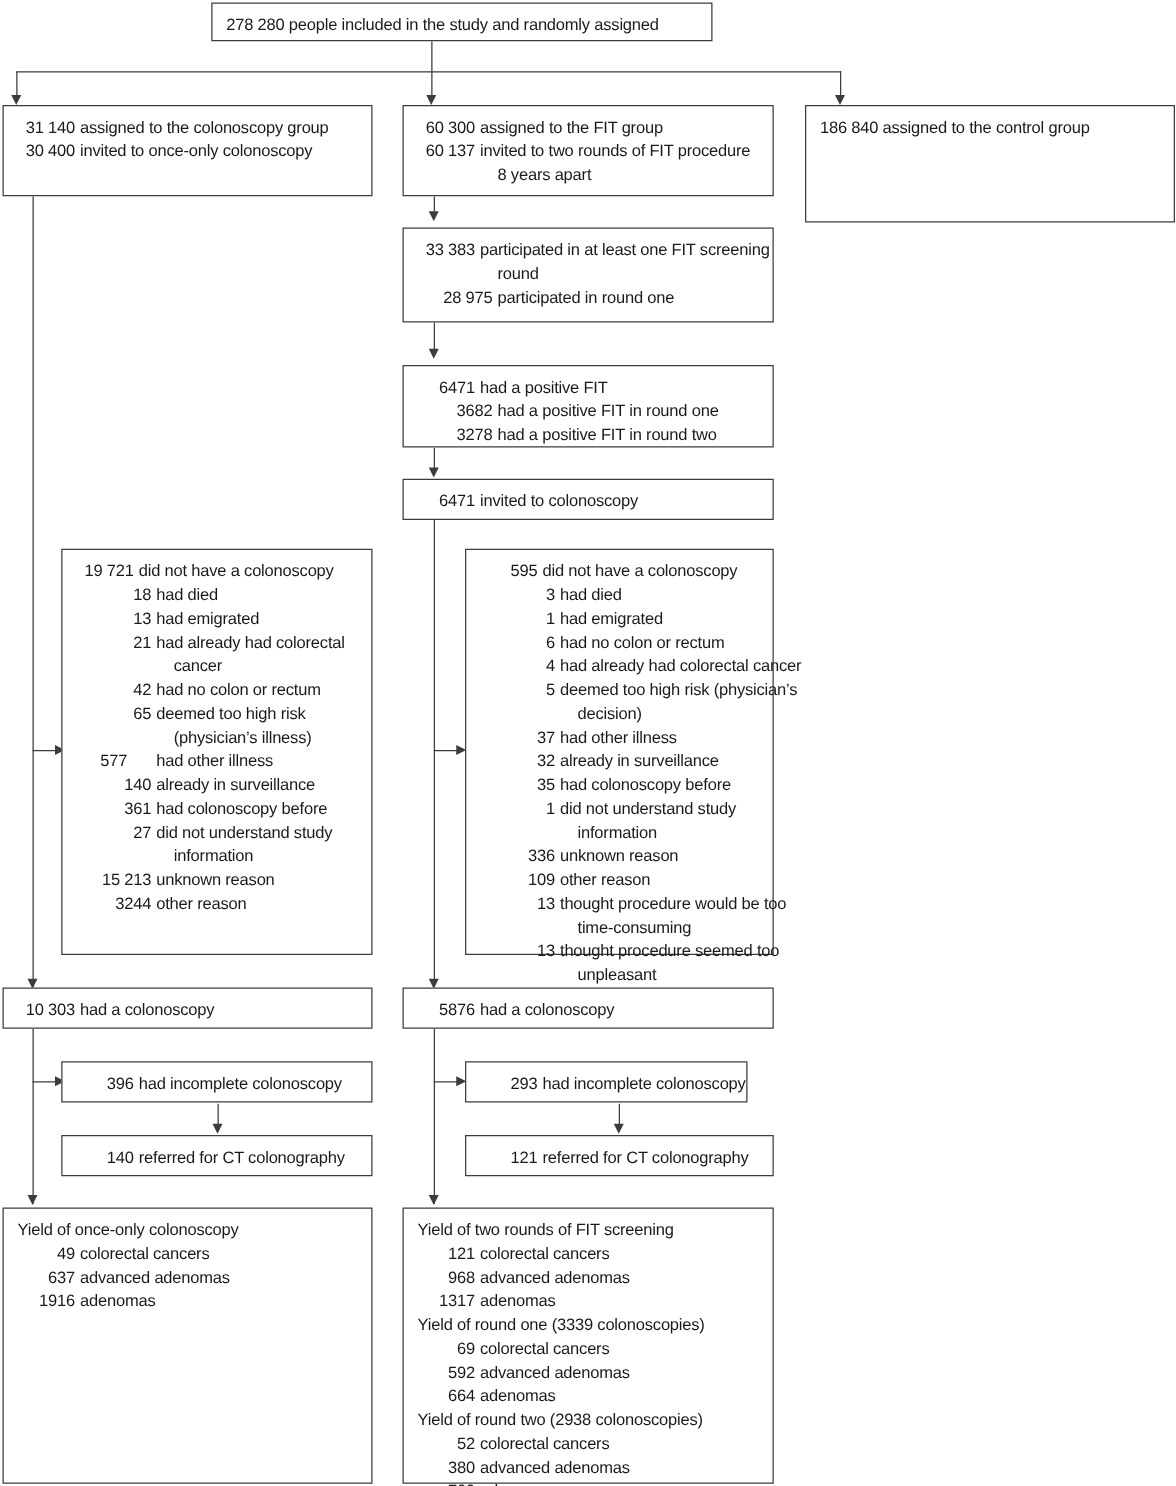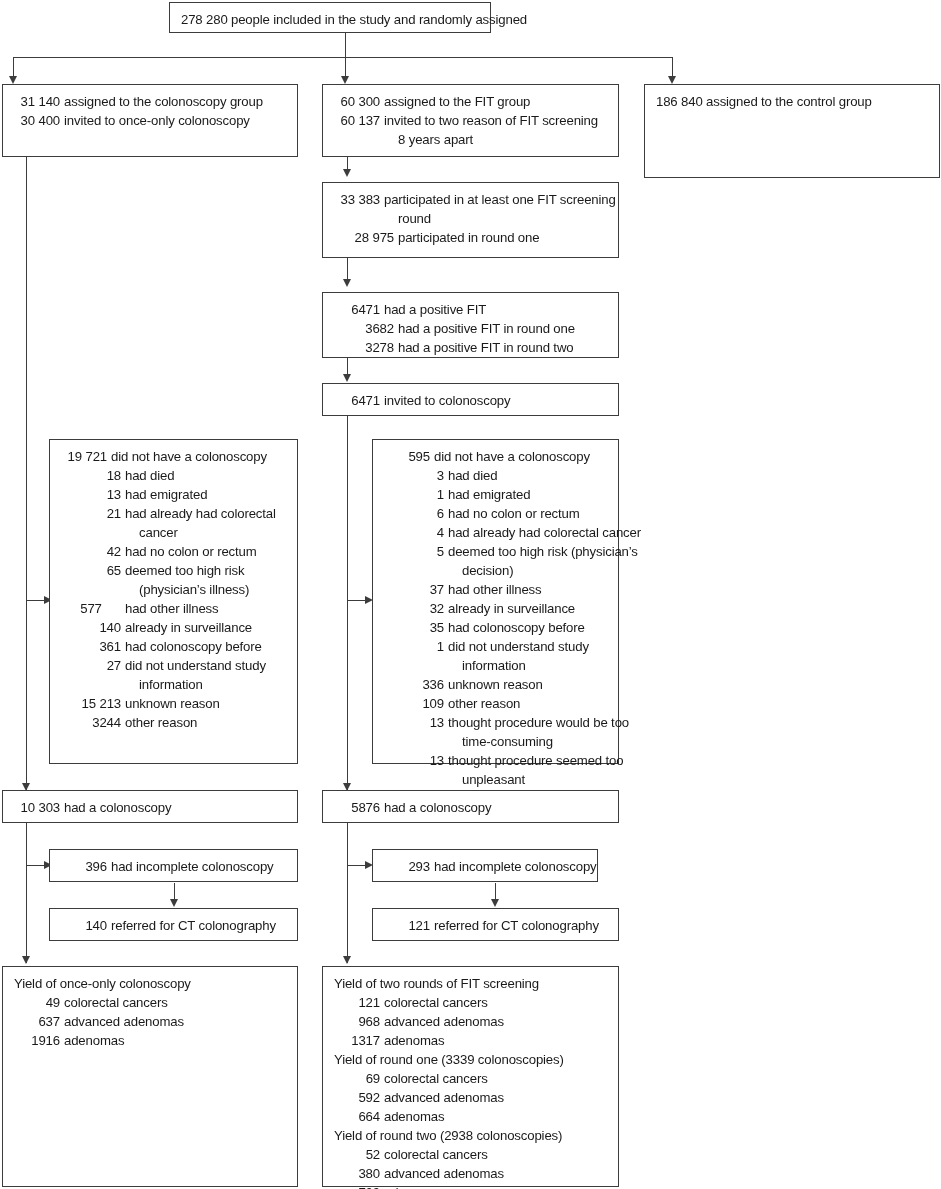--- a/index.html
+++ b/index.html
@@ -103,21 +103,21 @@
   <div class="vline" style="left:174px; top:883px; height:17px;"></div>
   <div class="arrow-d" style="left:170px; top:899px;"></div>
 
   <div class="vline" style="left:347px; top:823px; height:140px;"></div>
   <div class="arrow-d" style="left:343px; top:956px;"></div>
   <div class="hline" style="left:347px; top:865px; width:19px;"></div>
   <div class="arrow-r" style="left:365px; top:861px;"></div>
   <div class="vline" style="left:495px; top:883px; height:17px;"></div>
   <div class="arrow-d" style="left:491px; top:899px;"></div>
 
-  <div class="box g0" style="left:169px; top:2px; width:322px; height:31px;">
+  <div class="box g0" style="left:169px; top:2px; width:401px; height:31px;">
       <div class="row">
         <span class="num" style="width: 46px;">278 280</span>
         <span class="lbl">people included in the study and randomly assigned</span>
       </div>
     </div>
 
   <div class="box g0" style="left:2px; top:84px; width:296px; height:73px;">
       <div class="row">
         <span class="num" style="width: 46px;">31 140</span>
         <span class="lbl">assigned to the colonoscopy group</span>
@@ -128,21 +128,21 @@
       </div>
     </div>
 
   <div class="box g0" style="left:322px; top:84px; width:297px; height:73px;">
       <div class="row">
         <span class="num" style="width: 46px;">60 300</span>
         <span class="lbl">assigned to the FIT group</span>
       </div>
       <div class="row">
         <span class="num" style="width: 46px;">60 137</span>
-        <span class="lbl">invited to two reason of FIT screening</span>
+        <span class="lbl">invited to two rounds of FIT procedure</span>
       </div>
       <div class="row">
         <span class="num" style="width: 60px;"></span>
         <span class="lbl">8 years apart</span>
       </div>
     </div>
 
   <div class="box g0" style="left:644px; top:84px; width:296px; height:94px;">
       <div class="row">
         <span class="num" style="width: 46px;">186 840</span>

